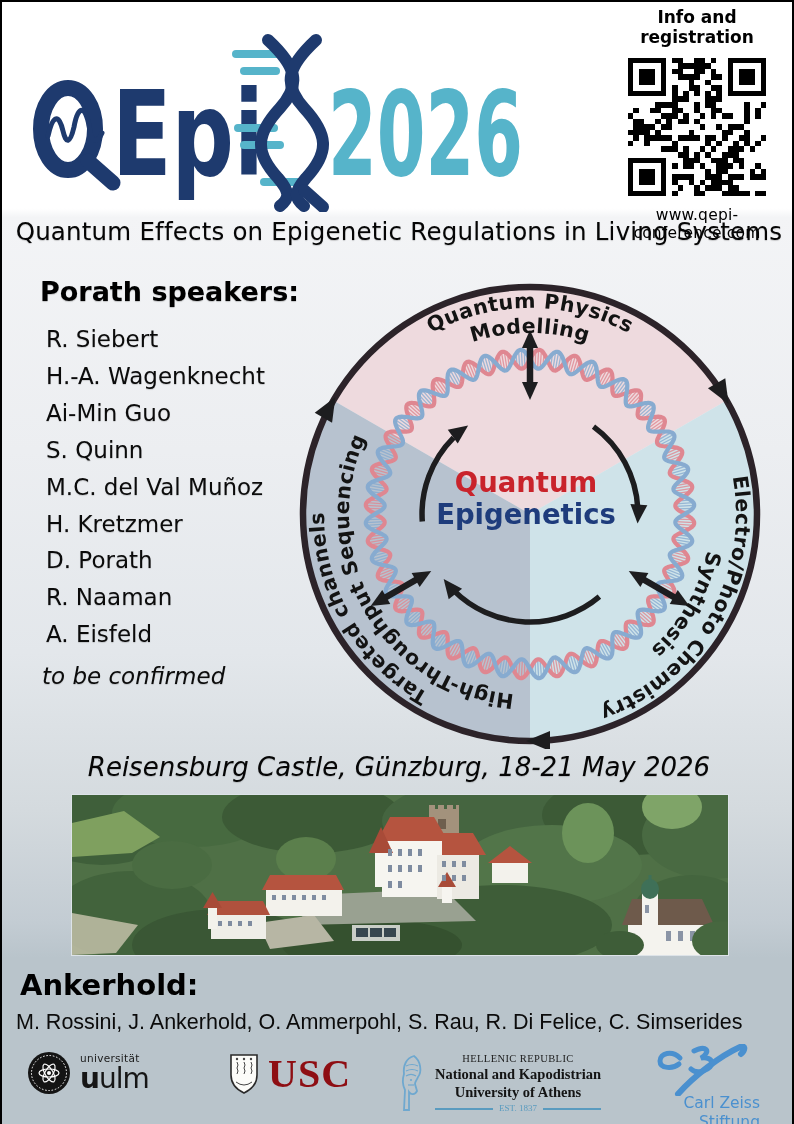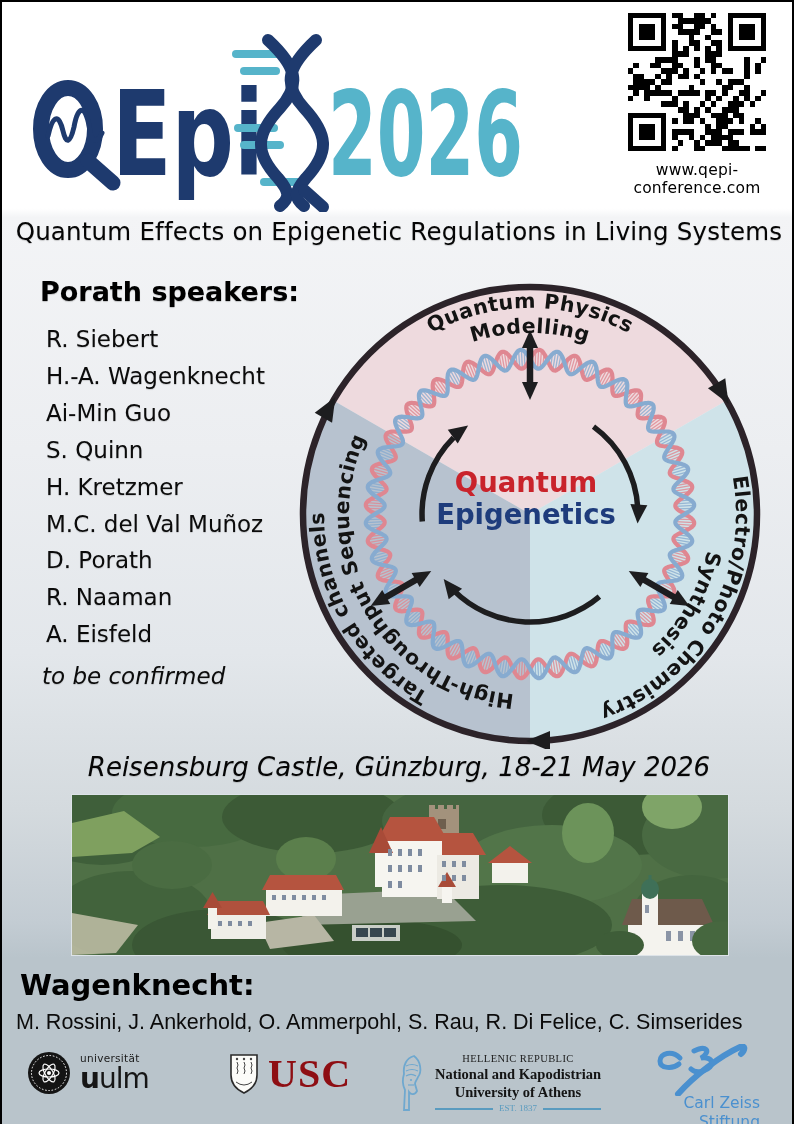--- a/index.html
+++ b/index.html
@@ -71,20 +71,21 @@
       <g stroke="#1e3a6e" stroke-width="12">
         <path d="M240 8 C268 34,274 52,252 76 C228 102,226 120,250 146 C262 160,262 166,252 174"></path>
         <path d="M288 8 C260 34,254 52,276 76 C300 102,302 120,278 146 C266 160,266 166,276 174"></path>
         <line x1="276" y1="158" x2="295" y2="175"></line>
       </g>
     </g>
     <text x="300" y="143" font-family="DejaVu Sans,sans-serif" font-weight="bold" font-size="118" fill="#56b4ca" textLength="195" lengthAdjust="spacingAndGlyphs">2026</text>
   </svg>
 
   <div class="abs" id="qr-block">
+    <div id="qr-label">Info and registration</div>
     <svg id="qr-svg" width="150" height="150" viewBox="-1 -1 27 27" shape-rendering="crispEdges">
         <rect x="0" y="0" width="1" height="1" fill="#000"></rect>
         <rect x="1" y="0" width="1" height="1" fill="#000"></rect>
         <rect x="2" y="0" width="1" height="1" fill="#000"></rect>
         <rect x="3" y="0" width="1" height="1" fill="#000"></rect>
         <rect x="4" y="0" width="1" height="1" fill="#000"></rect>
         <rect x="5" y="0" width="1" height="1" fill="#000"></rect>
         <rect x="6" y="0" width="1" height="1" fill="#000"></rect>
         <rect x="8" y="0" width="1" height="1" fill="#000"></rect>
         <rect x="9" y="0" width="1" height="1" fill="#000"></rect>
@@ -382,22 +383,22 @@
 
   <div class="abs" id="subtitle">Quantum Effects on Epigenetic Regulations in Living Systems</div>
 
   <div class="abs" id="speakers">
     <h2>Porath speakers:</h2>
     <ul>
       <li>R. Siebert</li>
       <li>H.-A. Wagenknecht</li>
       <li>Ai-Min Guo</li>
       <li>S. Quinn</li>
+      <li>M.C. del Val Muñoz</li>
       <li>H. Kretzmer</li>
-      <li>M.C. del Val Muñoz</li>
       <li>D. Porath</li>
       <li>R. Naaman</li>
       <li>A. Eisfeld</li>
     </ul>
     <div class="note">
       <div>to be confirmed</div>
     </div>
   </div>
 
   <svg class="abs" id="diagram-svg" style="left:293px;top:277px;" width="470" height="470" viewBox="0 0 470 470">
@@ -842,21 +843,21 @@
         <rect x="594" y="136" width="5" height="10"></rect>
           <rect x="606" y="136" width="5" height="10"></rect>
         <rect x="618" y="136" width="5" height="10"></rect>
           <rect x="573" y="110" width="4" height="8"></rect>
       </g>
       <ellipse cx="548" cy="150" rx="24" ry="14" fill="#3e5d38"></ellipse>
       <ellipse cx="650" cy="146" rx="30" ry="20" fill="#46673f"></ellipse>
     </g>
   </svg>
 
-  <div class="abs" id="org-heading">Wagenknecht:</div>
+  <div class="abs" id="org-heading">Ankerhold:</div>
   <div class="abs" id="org-names">M. Rossini, J. Ankerhold, O. Ammerpohl, S. Rau, R. Di Felice, C. Simserides</div>
 
   <div class="logo-block" id="logo-ulm">
     <svg width="46" height="46" viewBox="0 0 46 46">
       <circle cx="23" cy="23" r="21" fill="#141414"></circle>
       <circle cx="23" cy="23" r="17.5" fill="none" stroke="#fff" stroke-width="1" stroke-dasharray="1.6,1.7"></circle>
       <circle cx="23" cy="23" r="12.5" fill="#141414"></circle>
       <g fill="none" stroke="#fff" stroke-width="1.2">
         <ellipse cx="23" cy="23" rx="10" ry="4"></ellipse>
         <ellipse cx="23" cy="23" rx="10" ry="4" transform="rotate(60 23 23)"></ellipse>

